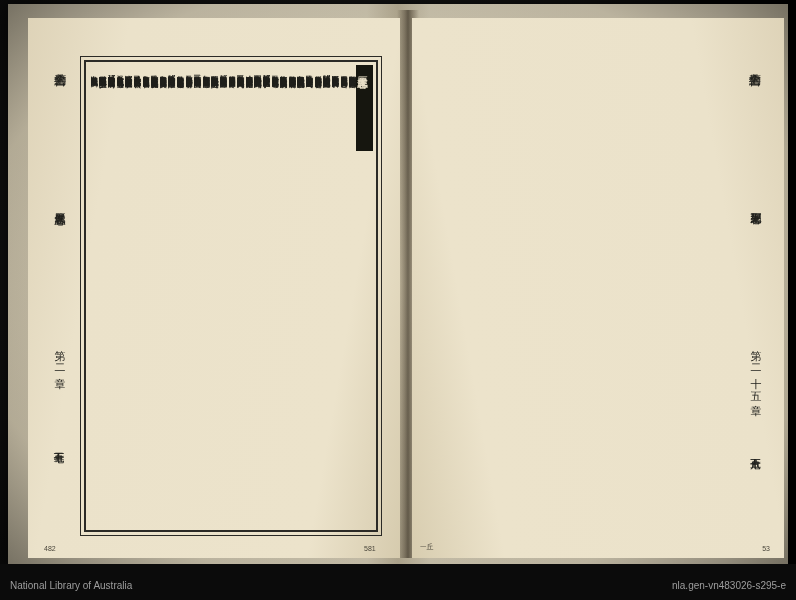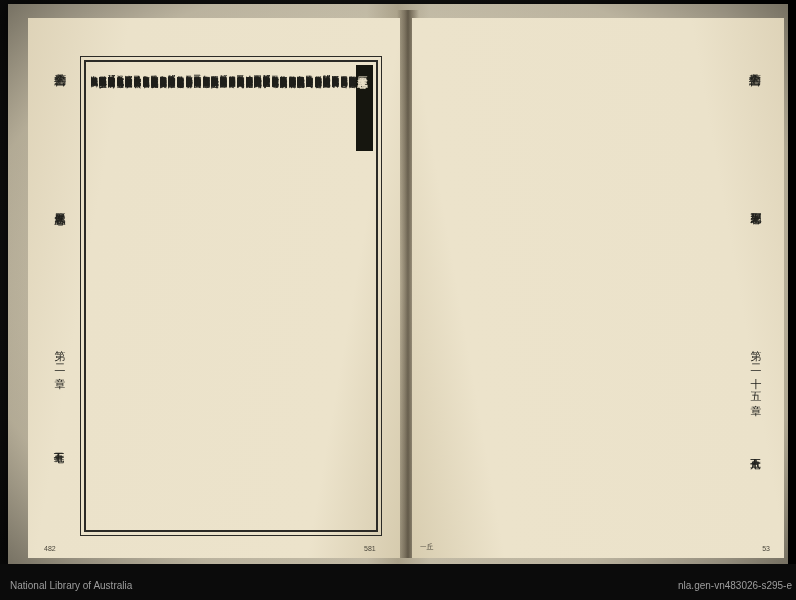--- a/index.html
+++ b/index.html
@@ -51,21 +51,21 @@
   .cartouche{position:absolute;right:8px;top:8px;width:17px;height:86px;background:#16160f;}
   .cartouche span{writing-mode:vertical-rl;text-orientation:upright;color:#e9e0c8;
       font-family:"DejaVu Serif",serif;font-size:10.5px;display:block;text-align:center;
       padding-top:3px;letter-spacing:.04em;}
 
   
   .bottombar{position:absolute;left:0;bottom:0;width:796px;height:36px;background:#0b0b0b;}
   .cap{position:absolute;bottom:9px;color:#9d9d9d;font-size:10px;
       font-family:"Liberation Sans",sans-serif;}
   .cap.left{left:10px;}
-  .cap.right{right:4px;text-align:center;}
+  .cap.right{right:10px;text-align:center;}
 
   .edge-num{position:absolute;font-size:7px;color:#4a463b;font-family:"Liberation Sans",sans-serif;}
 </style>
 </head>
 <body>
 
 <div id="page">
   <div class="backdrop"></div>
 
   <div class="book">

